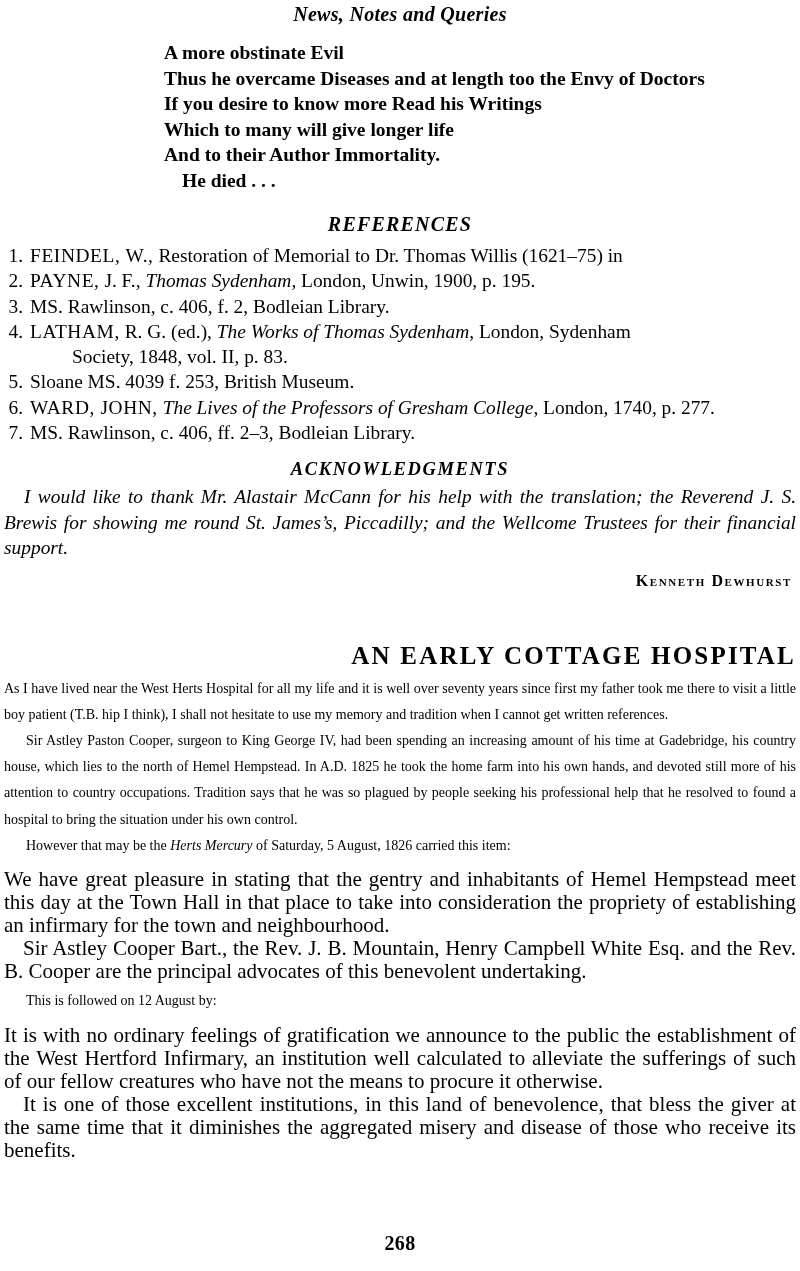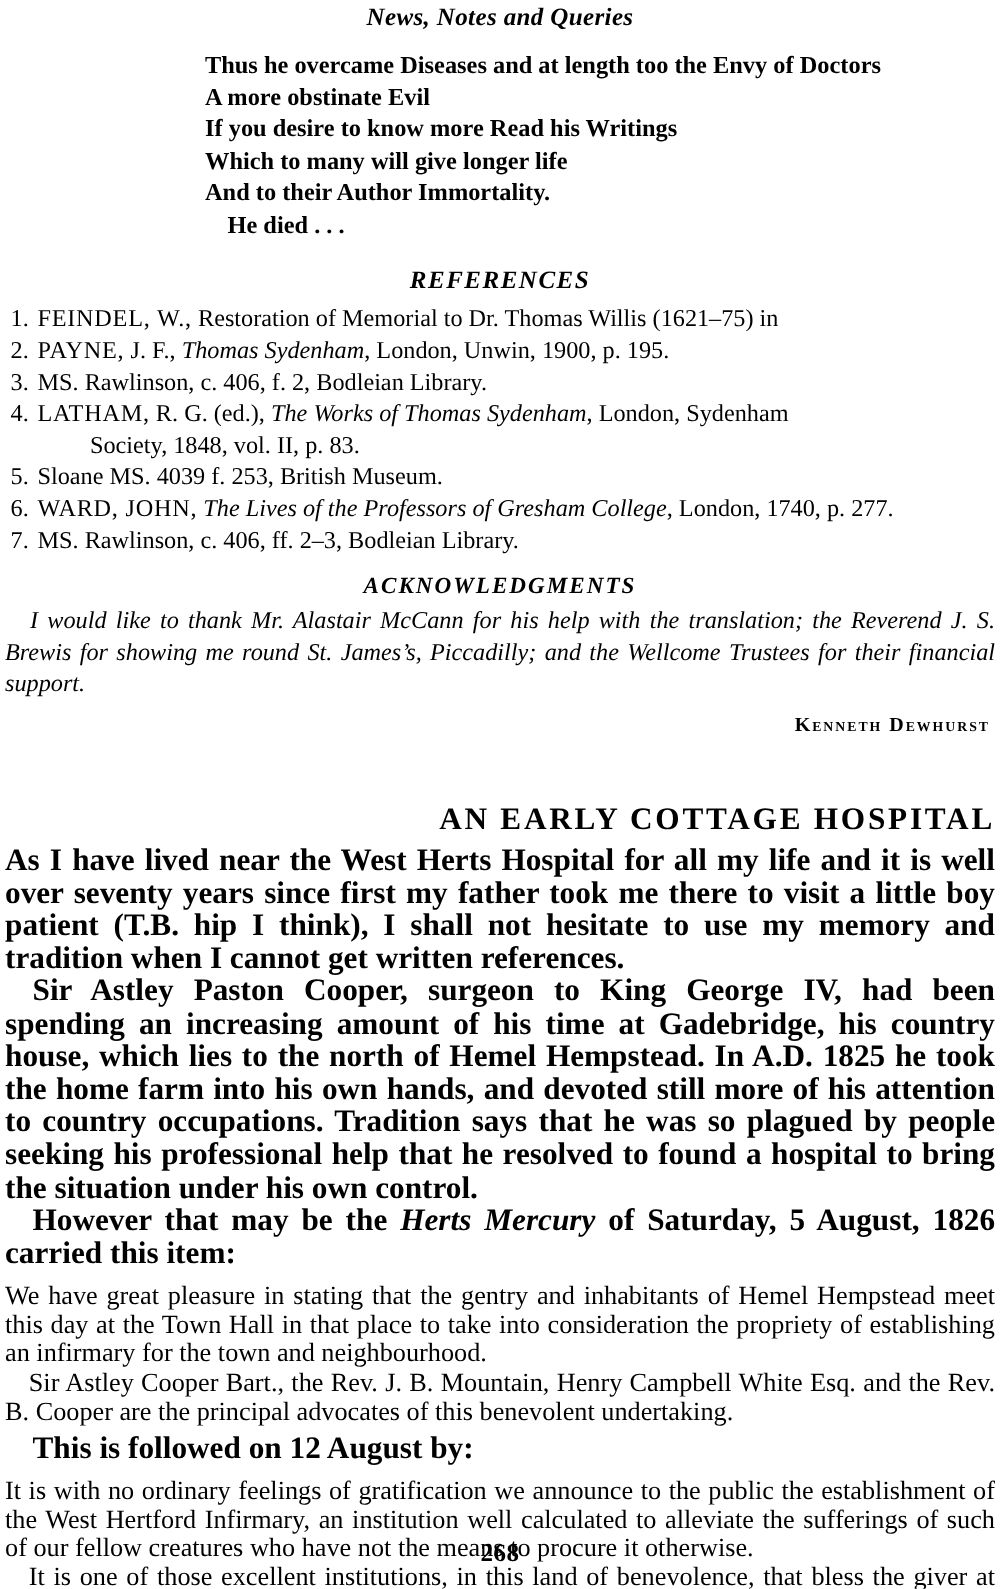--- a/index.html
+++ b/index.html
@@ -149,26 +149,26 @@
     text-align: center;
     font-style: italic;
     font-weight: 600;
     font-size: 19px;
     letter-spacing: 0.2px;
     margin-bottom: 4px;
   }
 
   
   .body-para {
-    font-size: 25px;
+    font-size: 14px;
     line-height: 26.2px;
     text-align: justify;
     margin: 0;
     text-indent: 0;
-    font-weight: 700;
+    font-weight: 400;
   }
   .body-para.indent {
     text-indent: 22px;
   }
 
   
   .quote-block {
     font-size: 21px;
     line-height: 23.1px;
     text-align: justify;
@@ -195,22 +195,22 @@
 </style>
 </head>
 <body>
 
 <div class="page">
   <div class="content">
 
     <div class="running-head">News, Notes and Queries</div>
 
     <div class="verse">
+      <div class="verse-line">A more obstinate Evil</div>
       <div class="verse-line">Thus he overcame Diseases and at length too the Envy of Doctors</div>
-      <div class="verse-line">A more obstinate Evil</div>
       <div class="verse-line">If you desire to know more Read his Writings</div>
       <div class="verse-line">Which to many will give longer life</div>
       <div class="verse-line">And to their Author Immortality.</div>
       <div class="verse-line indented">He died . . .</div>
     </div>
 
     <div class="section-heading">REFERENCES</div>
 
     <div class="references">
 

